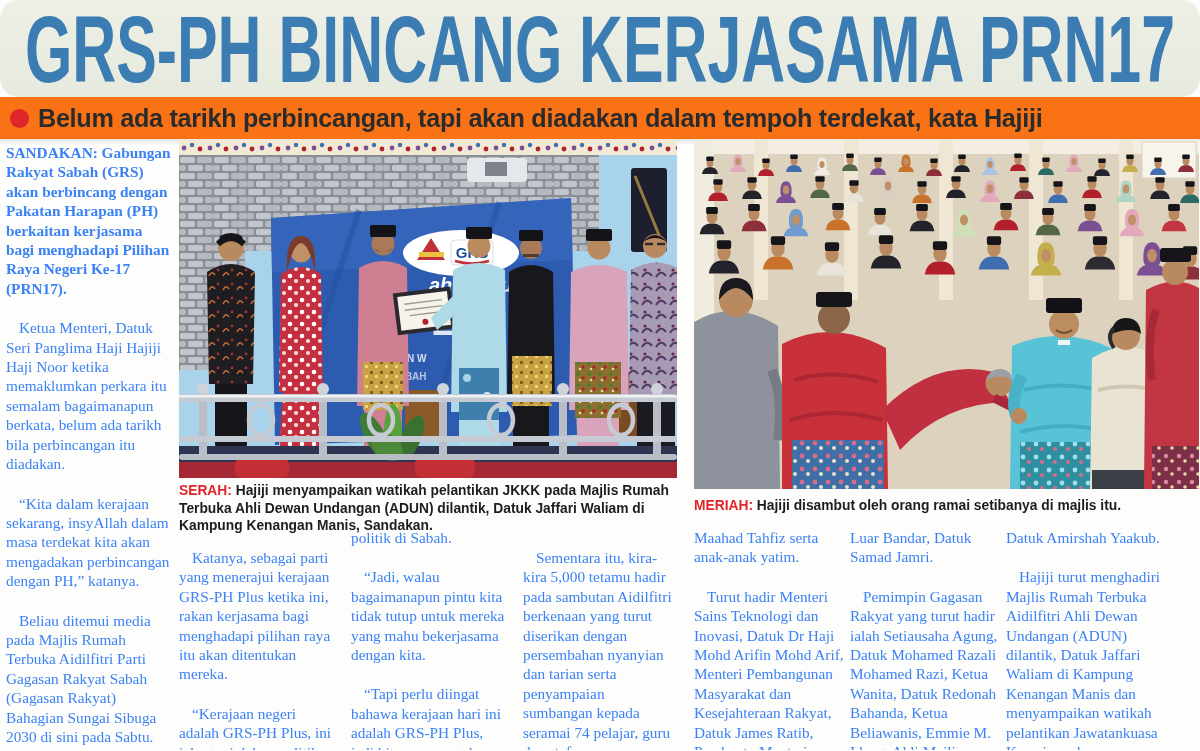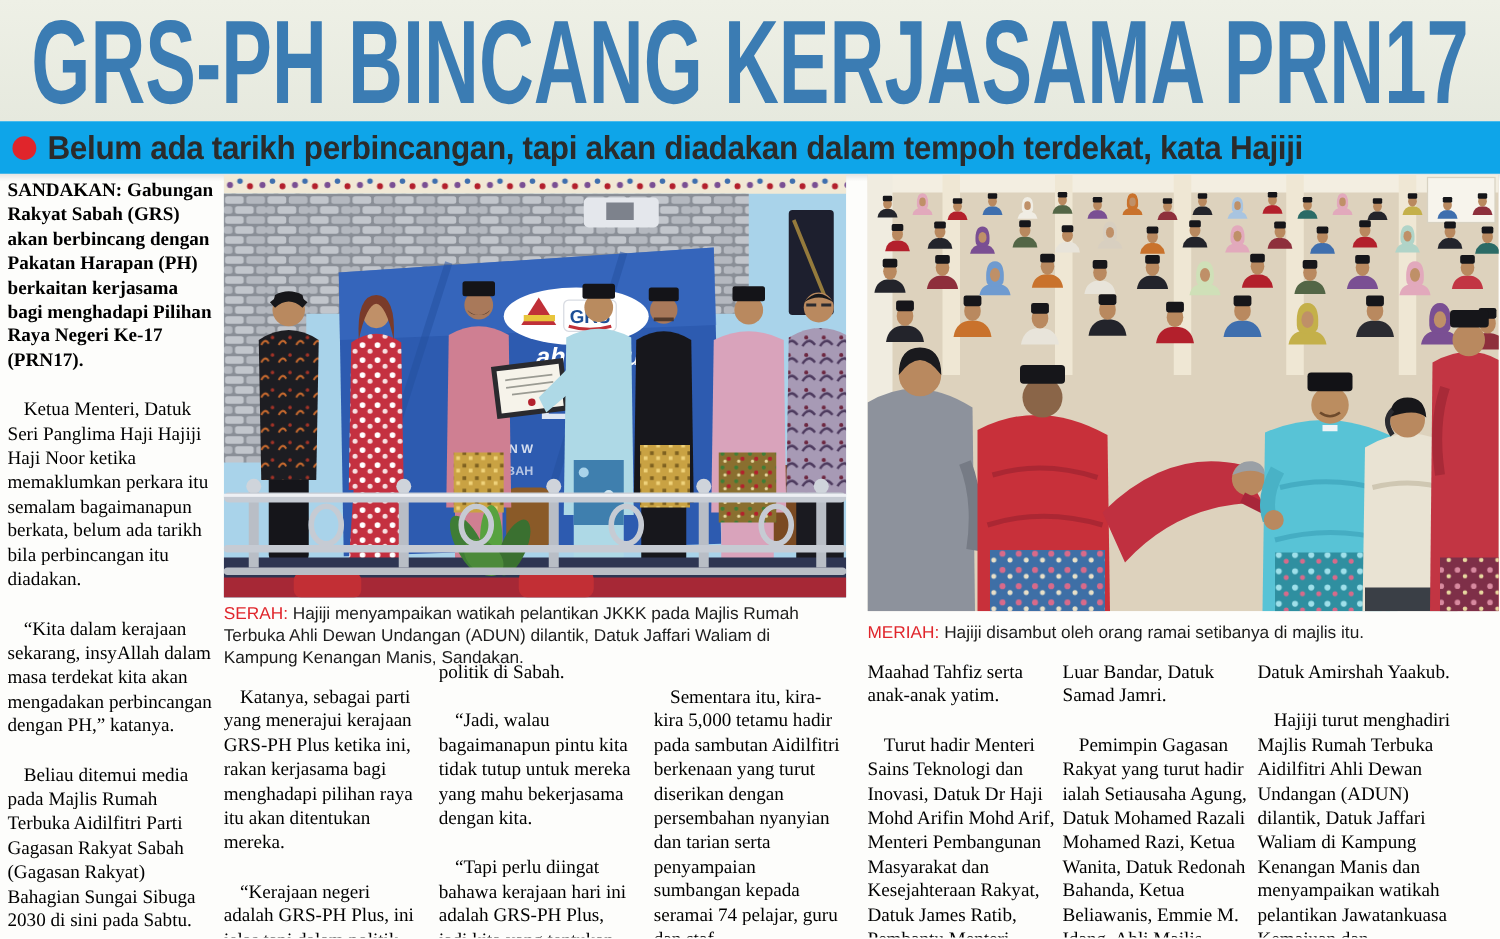--- a/index.html
+++ b/index.html
@@ -1,45 +1,45 @@
 <!DOCTYPE html>
 <html><head>
 <meta charset="utf-8">
 <style>
   html,body{margin:0;padding:0;background:#fff;}
   .page{position:relative;width:1200px;height:751px;background:#fdfdfb;overflow:hidden;
         font-family:"Liberation Serif",serif;}
   
   .masthead{position:absolute;left:0;top:0;width:1200px;height:97px;
-            background:linear-gradient(#eef0e6,#e6e9de);}
+            background:linear-gradient(#eef0e6,#e6e9de);border-radius:19px;}
   .masthead svg{display:block;}
   .headline-text{font-family:"Liberation Sans",sans-serif;font-weight:bold;fill:#3b7cb3;}
   
-  .subhead{position:absolute;left:0;top:97px;width:1200px;height:42px;background:#0ea5e9;
+  .subhead{position:absolute;left:0;top:97px;width:1200px;height:42px;background:#f97316;
            display:flex;align-items:center;}
   .bullet{width:19px;height:19px;border-radius:50%;background:#e0252b;margin:0 9px 0 10px;flex:none;}
   .subhead-txt{font-family:"Liberation Sans",sans-serif;font-weight:bold;font-size:26.5px;
                color:#2b2b2b;letter-spacing:-0.3px;white-space:nowrap;
                transform:scaleX(.95);transform-origin:left center;}
   .subshadow{position:absolute;left:0;top:139px;width:1200px;height:6px;
              background:linear-gradient(rgba(0,0,0,.10),rgba(0,0,0,0));pointer-events:none;}
   
-  .bodycol p{margin:0;font-size:15.3px;line-height:19.4px;color:#000000;}
+  .bodycol p{margin:0;font-size:15.3px;line-height:19.4px;color:#3b82f6;}
   .bodycol p.ind{text-indent:13px;margin-top:20px;}
   .bodycol p.lead{font-weight:bold;}
   .col1{position:absolute;left:6px;top:143px;width:167px;height:606px;overflow:hidden;}
   .colsL{position:absolute;left:179px;top:528px;width:500px;height:222px;display:flex;gap:17px;overflow:hidden;}
   .colsR{position:absolute;left:694px;top:528px;width:505px;height:222px;display:flex;gap:0;overflow:hidden;}
   .colsL .c{width:155px;flex:none;}
   .colsR .c{width:156px;flex:none;}
   
   .photoL{position:absolute;left:179px;top:140px;width:498px;height:338px;}
   .photoR{position:absolute;left:694px;top:140px;width:505px;height:349px;}
   .photoL svg,.photoR svg{display:block;}
-  .caption{position:absolute;font-family:"Liberation Sans",sans-serif;font-weight:normal;
+  .caption{position:absolute;font-family:"Liberation Sans",sans-serif;font-weight:bold;
            font-size:13.8px;line-height:17.6px;color:#1d1d1d;}
   .captionL{left:179px;top:482px;width:498px;}
   .captionR{left:694px;top:497px;width:505px;}
   .caption .red{color:#e0252b;}
   .banner-word{font-family:"Liberation Sans",sans-serif;font-weight:bold;fill:#ffffff;}
 </style>
 </head>
 <body>
 
 <div class="page">

